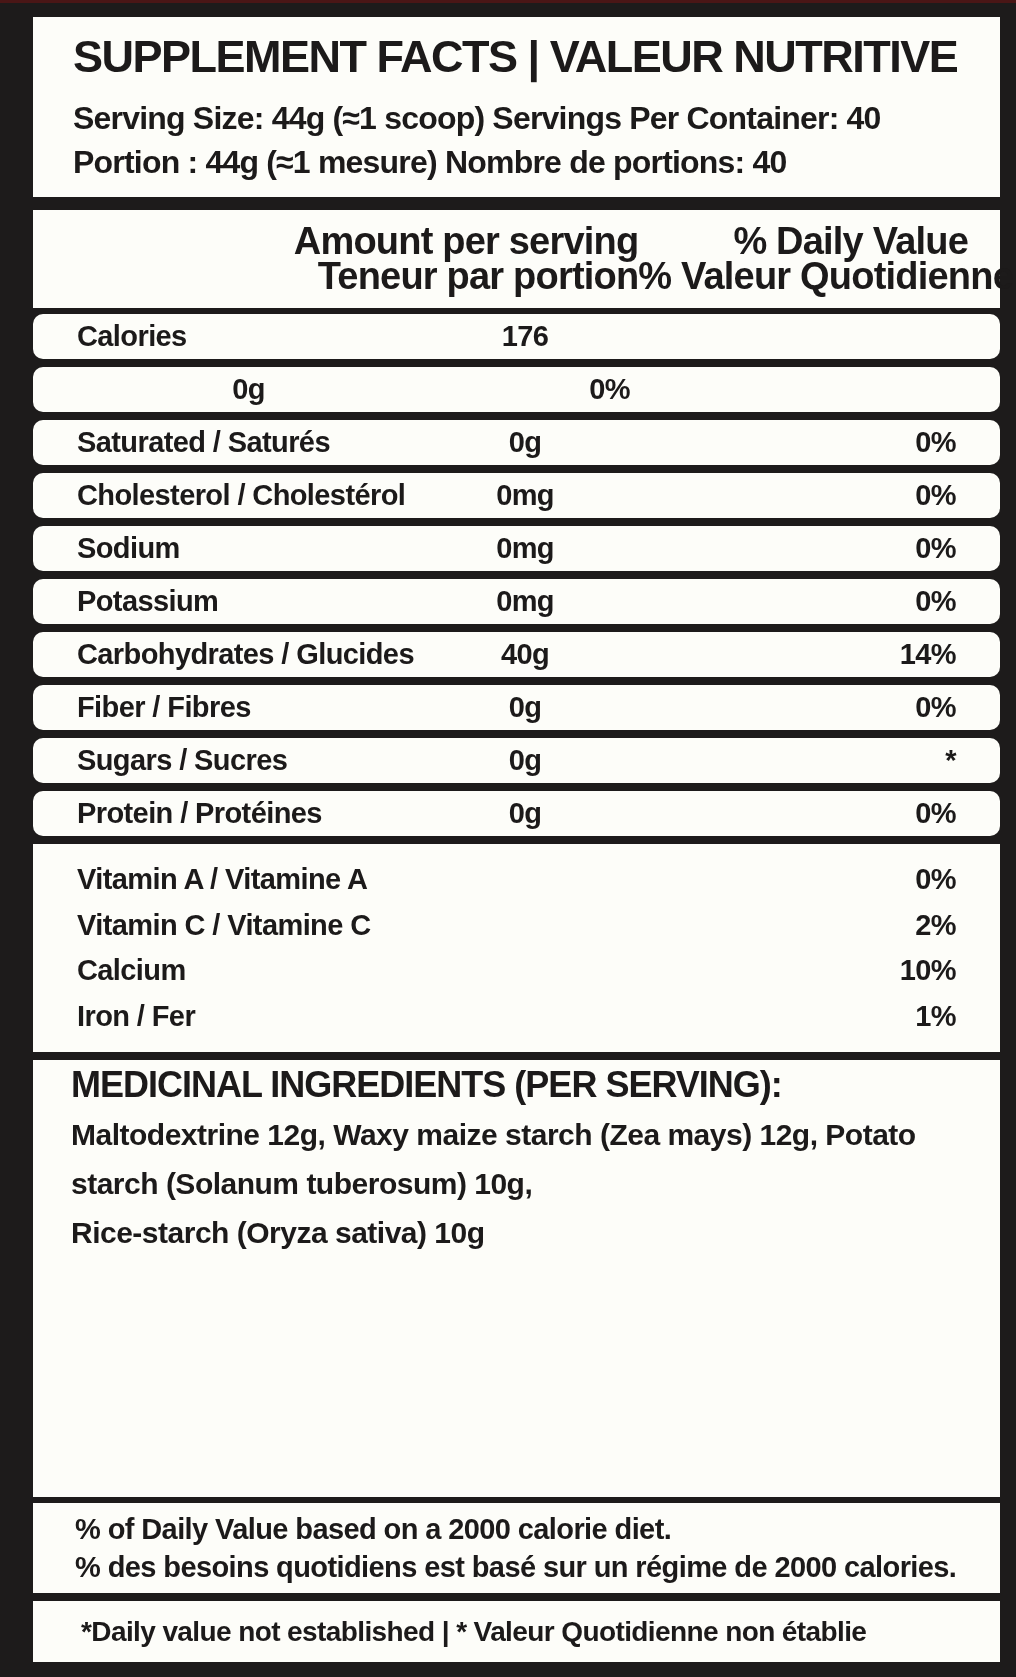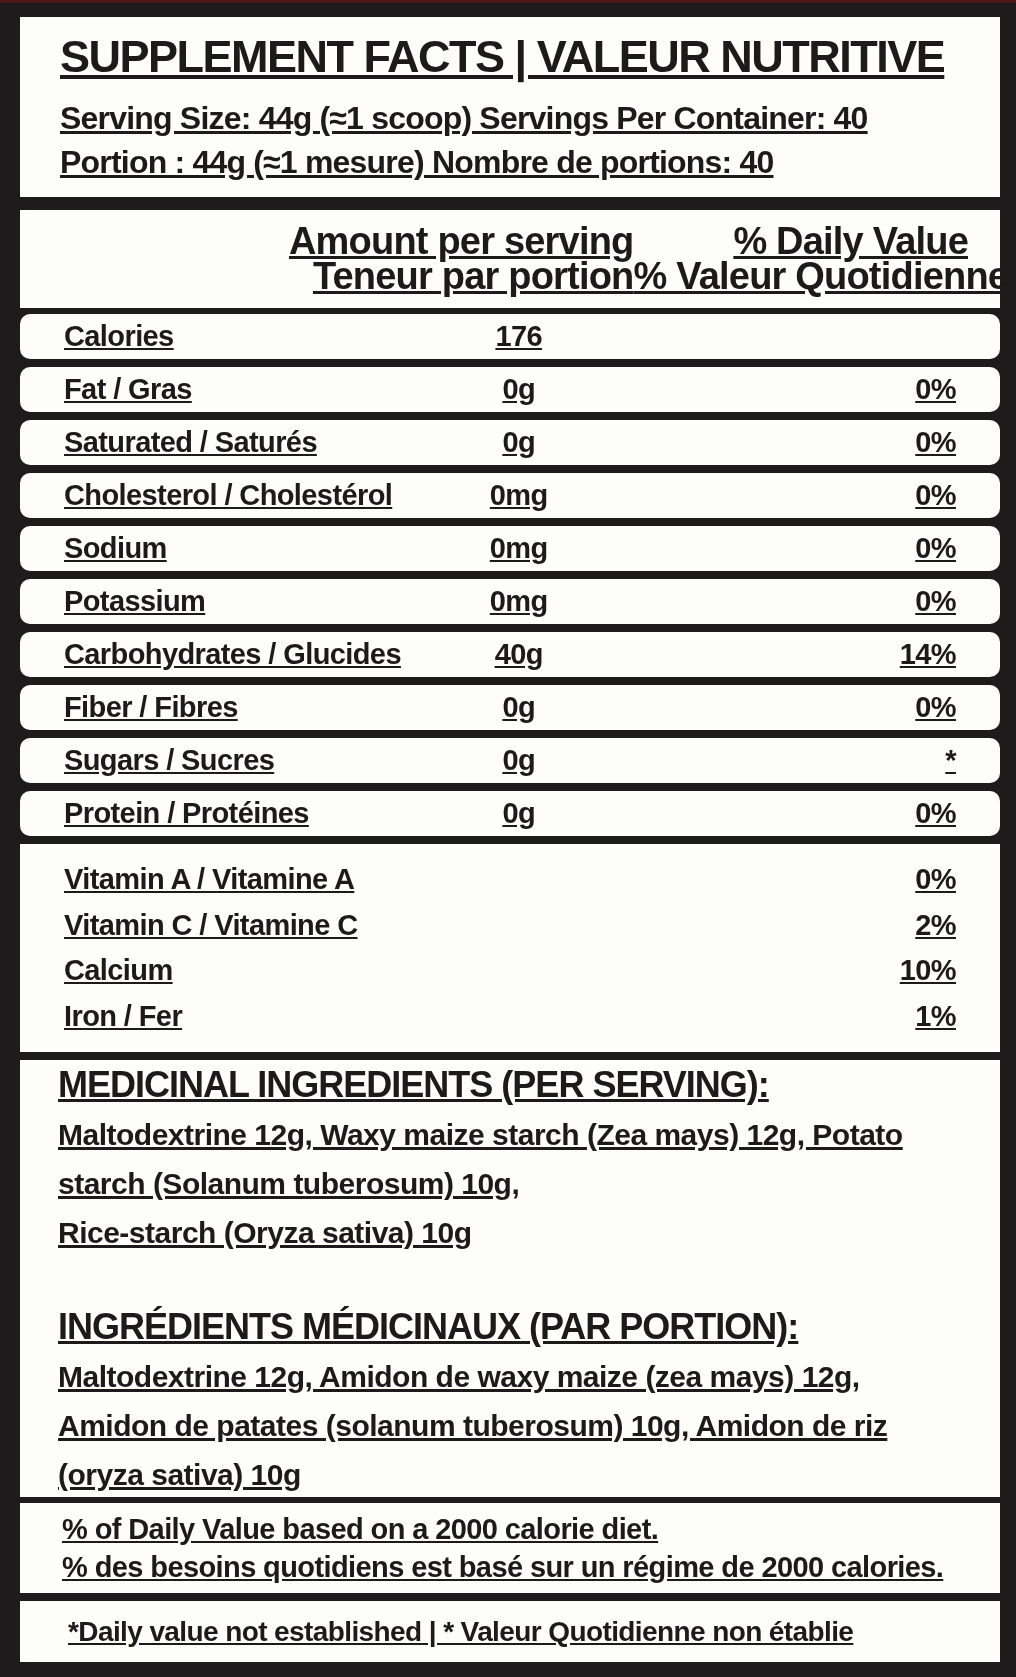--- a/index.html
+++ b/index.html
@@ -7,24 +7,23 @@
   body {
     height: 1677px;
     background: #1d1b1b;
     font-family: "Liberation Sans", sans-serif;
     font-weight: bold;
     color: #1c1a1a;
     overflow: hidden;
   }
   .accent-line { height: 3px; width: 100%; }
   .label-wrap {
-    padding: 14px 16px 0 20px;
-    display: flex;
-    flex-direction: column;
-    text-decoration: underline;
+    padding: 14px 16px 0 33px;
+    display: flex;
+    flex-direction: column;
   }
   .panel { background: #fdfdf9; }
 
   
   .panel-title {
     height: 180px;
     padding-left: 40px;
     display: flex;
     flex-direction: column;
     justify-content: center;
@@ -163,21 +162,20 @@
     </div>
   </div>
 
   <div class="nutrient-rows">
       <div class="nrow" style="background: rgb(253, 253, 249);">
         <span class="cell-name">Calories</span>
         <span class="cell-amount">176</span>
         <span class="cell-dv"></span>
       </div>
       <div class="nrow" style="background: rgb(253, 253, 249);">
-        <span class="cell-name">Fat / Gras</span>
         <span class="cell-amount">0g</span>
         <span class="cell-dv">0%</span>
       </div>
       <div class="nrow" style="background: rgb(253, 253, 249);">
         <span class="cell-name">Saturated / Saturés</span>
         <span class="cell-amount">0g</span>
         <span class="cell-dv">0%</span>
       </div>
       <div class="nrow" style="background: rgb(253, 253, 249);">
         <span class="cell-name">Cholesterol / Cholestérol</span>
@@ -237,28 +235,20 @@
 
   <div class="panel panel-ingredients" style="background: rgb(253, 253, 249);">
     <div class="ing-block">
       <div class="ing-heading">MEDICINAL INGREDIENTS (PER SERVING):</div>
       <div>
           <div class="ing-line">Maltodextrine 12g, Waxy maize starch (Zea mays) 12g, Potato</div>
           <div class="ing-line">starch (Solanum tuberosum) 10g,</div>
           <div class="ing-line">Rice-starch (Oryza sativa) 10g</div>
         </div>
     </div>
-    <div class="ing-block ing-block-fr">
-      <div class="ing-heading">INGRÉDIENTS MÉDICINAUX (PAR PORTION):</div>
-      <div>
-          <div class="ing-line">Maltodextrine 12g, Amidon de waxy maize (zea mays) 12g,</div>
-          <div class="ing-line">Amidon de patates (solanum tuberosum) 10g, Amidon de riz</div>
-          <div class="ing-line">(oryza sativa) 10g</div>
-        </div>
-    </div>
   </div>
 
   <div class="panel panel-footnote" style="background: rgb(253, 253, 249);">
     <div>
         <div class="footnote-line">% of Daily Value based on a 2000 calorie diet.</div>
         <div class="footnote-line">% des besoins quotidiens est basé sur un régime de 2000 calories.</div>
       </div>
   </div>
 
   <div class="panel panel-asterisk" style="background: rgb(253, 253, 249);">

